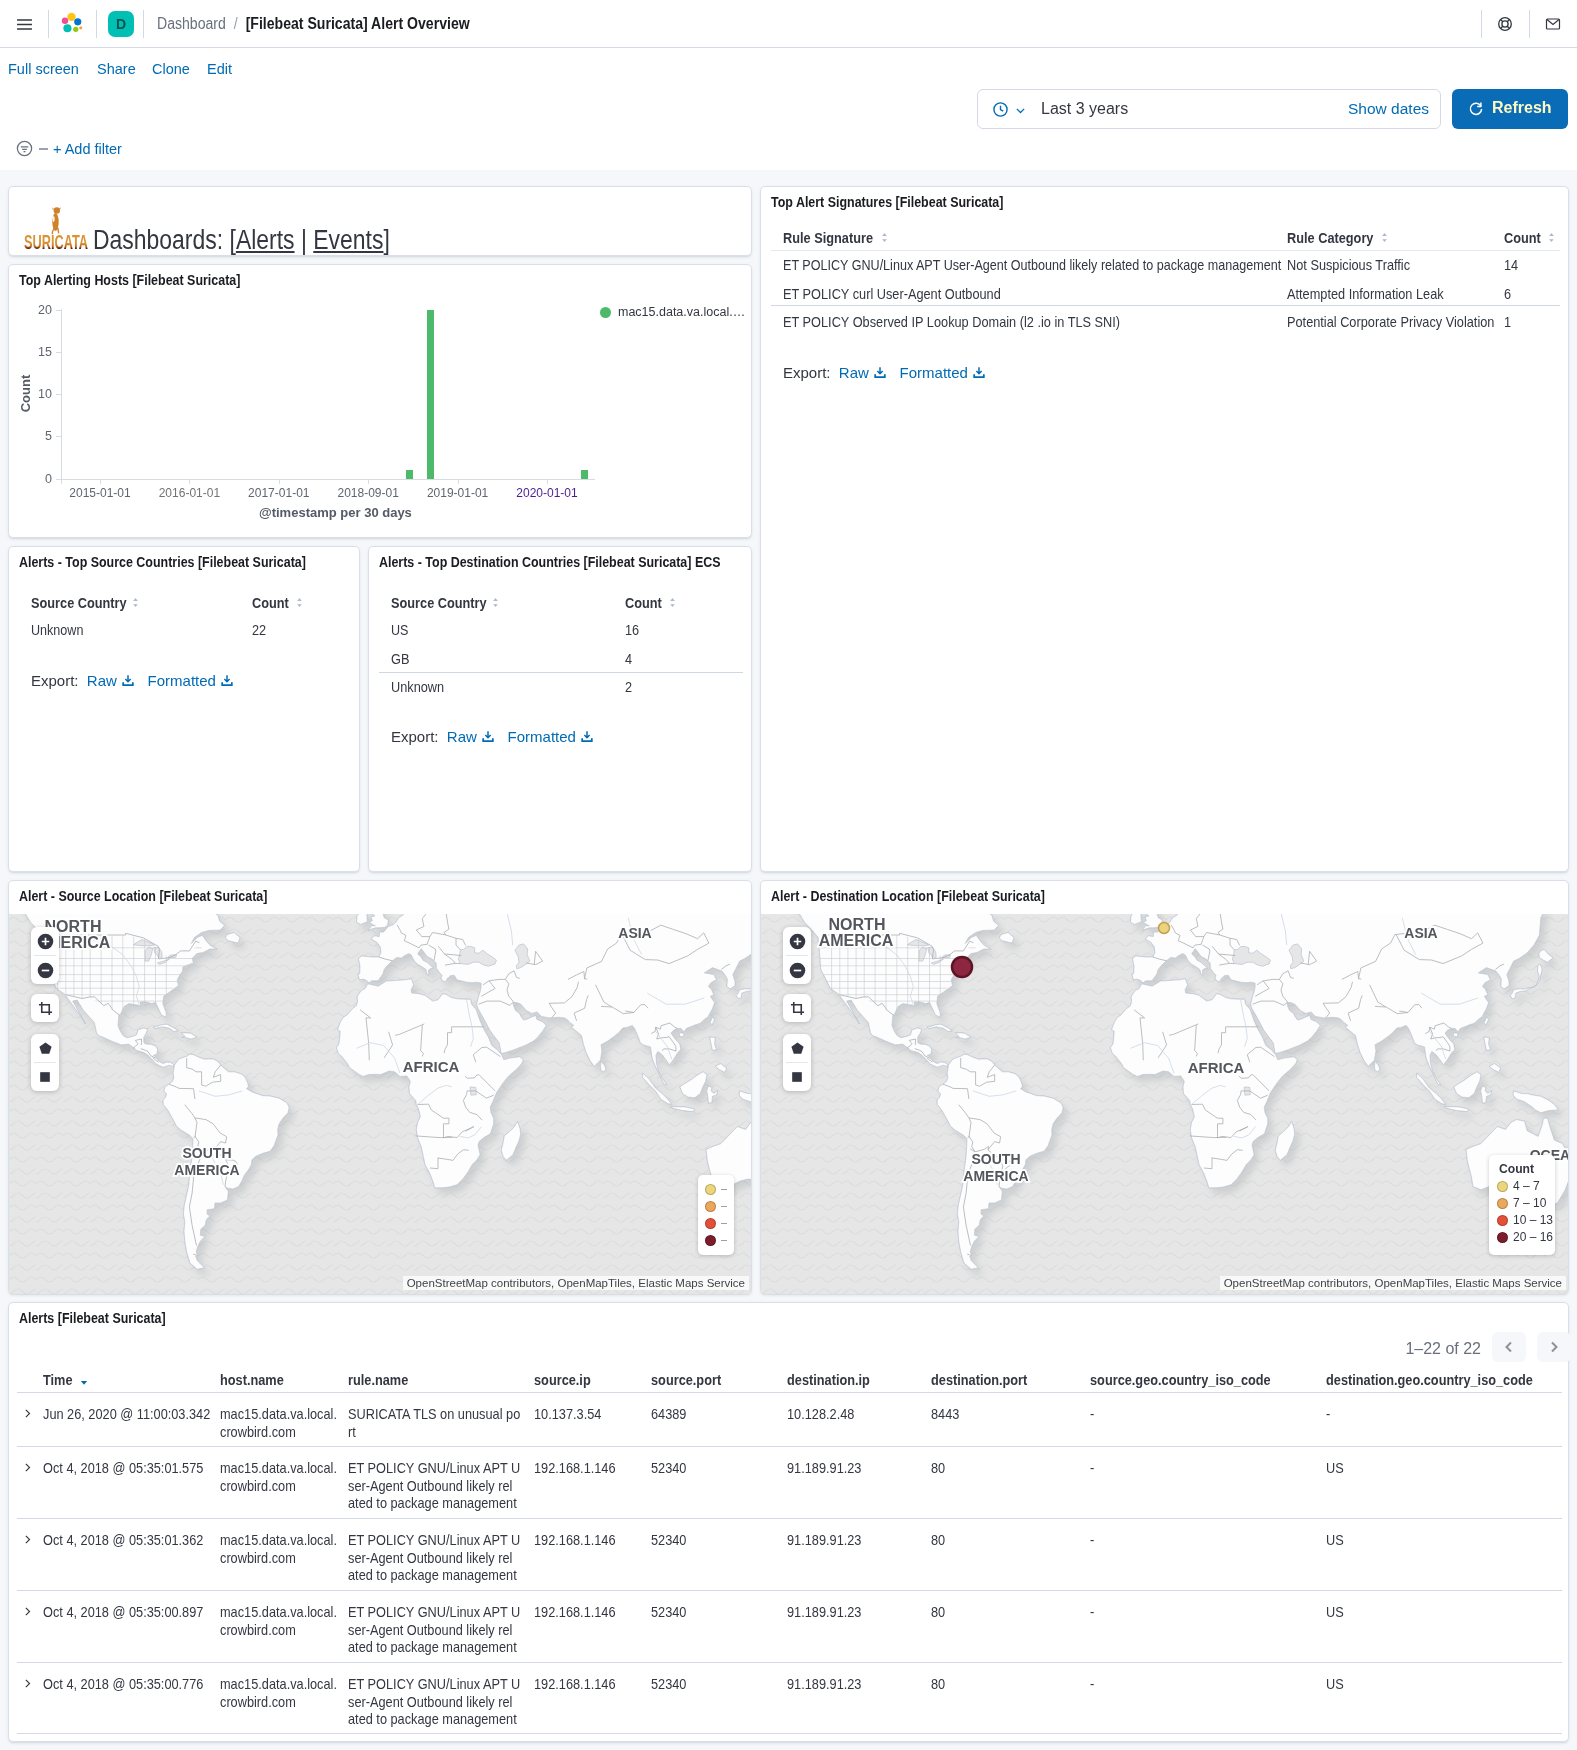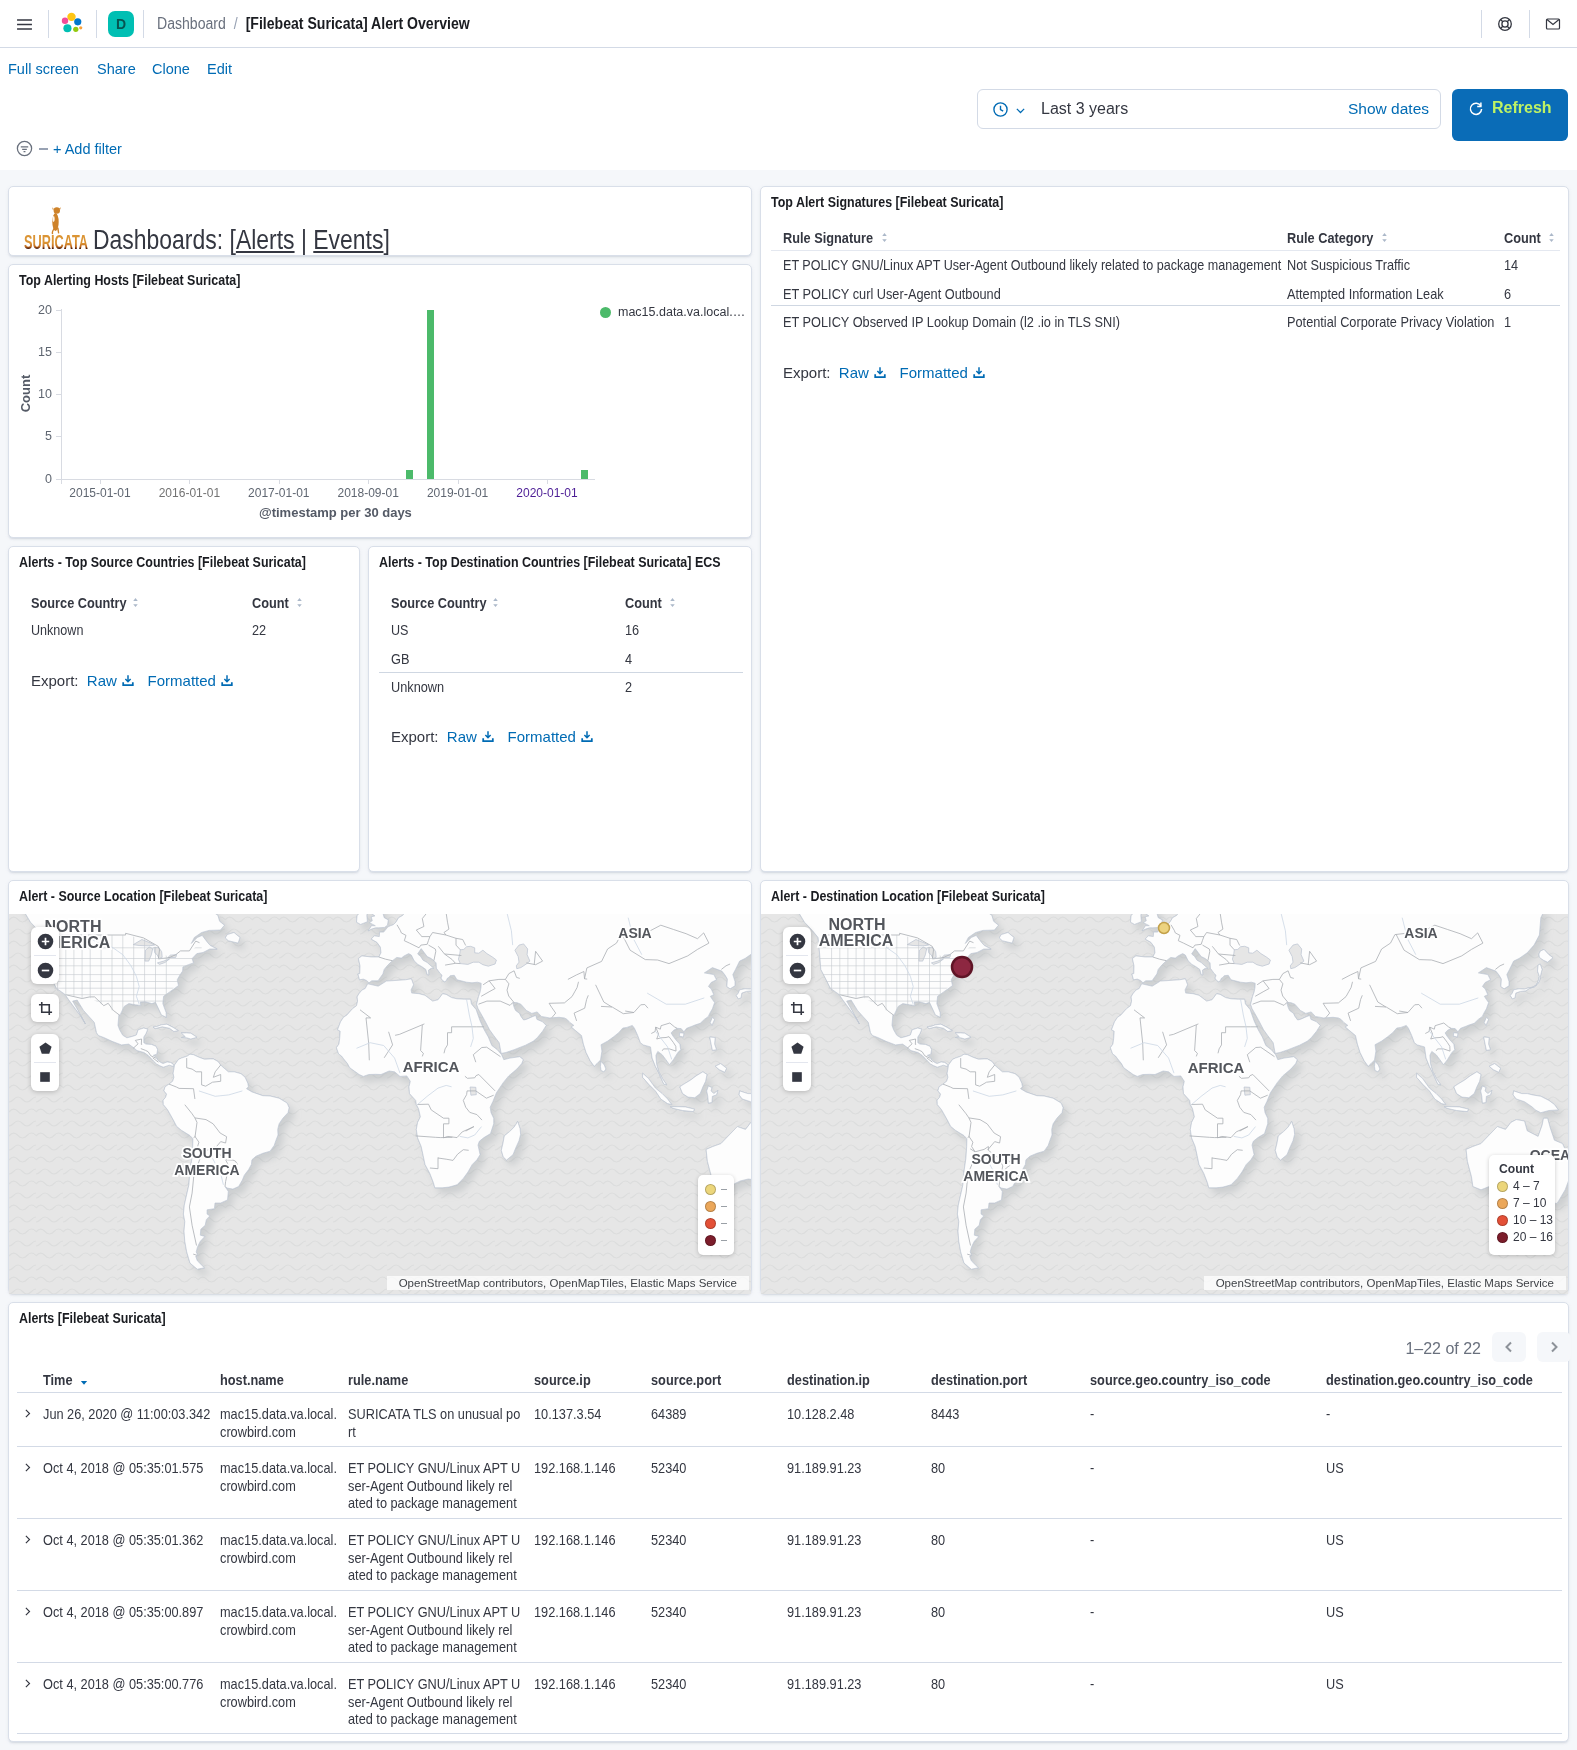--- a/index.html
+++ b/index.html
@@ -23,21 +23,21 @@
 .cell{position:absolute;font-size:15px;color:#343741;transform:scaleX(.85);transform-origin:0 0;white-space:nowrap}
 .rline{position:absolute;height:1px;background:#cfd7e2}
 .hline{position:absolute;height:1px;background:#e4e8f0}
 .exp{position:absolute;font-size:15px;color:#343741;white-space:nowrap}
 .exp a{color:#006bb4}
 .mapsvg{position:absolute;left:0;top:33px}
 .maplab{font-weight:700;fill:#53565c;stroke:#ffffff;stroke-width:3.5px;paint-order:stroke;font-family:"Liberation Sans",sans-serif}
 .mapbtn{position:absolute;width:28px;background:#fff;border-radius:6px;box-shadow:0 1px 5px rgba(0,0,0,.22);z-index:5}
 .mapbtn .b{width:28px;height:28px;display:flex;align-items:center;justify-content:center}
 .mapbtn .dv{height:1px;background:#e3e6ee;margin:0 3px}
-.attr{position:absolute;right:2px;bottom:3px;font-size:11.5px;color:#3f4247;background:rgba(255,255,255,.75);padding:1px 12px;z-index:4;white-space:nowrap}
+.attr{position:absolute;right:2px;bottom:3px;font-size:11.5px;color:#3f4247;background:rgba(255,255,255,.75);padding:1px 4px;z-index:4;white-space:nowrap}
 .legend{position:absolute;background:#fff;border-radius:5px;box-shadow:0 1px 4px rgba(0,0,0,.2);z-index:5;font-size:13.5px;color:#343741}
 .lrow{display:flex;align-items:center}
 .ldot{width:11px;height:11px;border-radius:50%;margin-right:5px;flex:0 0 11px}
 </style></head><body>
 <div id="page">
 <div class="hdr">
       <div class="abs" style="left:16px;top:16px"><svg width="17" height="17" viewBox="0 0 16 16">
           <path d="M1 3h14v1.5H1zM1 7.25h14v1.5H1zM1 11.5h14v1.5H1z" fill="#343741"></path>
         </svg></div>
       <div class="hsep" style="left:48px"></div>
@@ -75,21 +75,21 @@
       <span class="abs" style="left:14px;top:11px"><svg width="17" height="17" viewBox="0 0 16 16">
           <circle cx="8" cy="8" r="6.2" fill="none" stroke="#006bb4" stroke-width="1.3"></circle>
           <path d="M8 4.5V8l2.5 1.5" fill="none" stroke="#006bb4" stroke-width="1.3"></path>
         </svg></span>
       <span class="abs" style="left:36px;top:13px"><svg width="13" height="13" viewBox="0 0 16 16">
           <path d="M3.5 6l4.5 4.5L12.5 6" fill="none" stroke="#006bb4" stroke-width="1.5"></path>
         </svg></span>
       <span class="abs" style="left:63px;top:10px;font-size:16px;color:#343741">Last 3 years</span>
       <a class="blue abs" style="right:11px;top:10px;font-size:15.5px">Show dates</a>
     </div>
-    <div class="abs" style="left:1452px;top:89px;width:116px;height:52px;background:#0a6cb7;border-radius:6px;color:#bef264">
+    <div class="abs" style="left:1452px;top:89px;width:116px;height:40px;background:#0a6cb7;border-radius:6px;color:#fef9c3">
       <span class="abs" style="left:16px;top:12px"><svg width="16" height="16" viewBox="0 0 16 16">
           <path d="M12.9 5.1A5.6 5.6 0 1013.6 8" fill="none" stroke="#fff" stroke-width="1.5"></path>
           <path d="M12.9 1.6v3.8H9.2" fill="none" stroke="#fff" stroke-width="1.5"></path>
         </svg></span>
       <span class="abs" style="left:40px;top:10px;font-size:16px;font-weight:700">Refresh</span>
     </div>
     <div class="abs" style="left:16px;top:140px"><svg width="17" height="17" viewBox="0 0 16 16">
         <circle cx="8" cy="8" r="6.7" fill="none" stroke="#69707d" stroke-width="1.2"></circle>
         <path d="M4.5 6.5h7M5.8 8.75h4.4M7.1 11h1.8" stroke="#69707d" stroke-width="1.2"></path>
       </svg></div>

